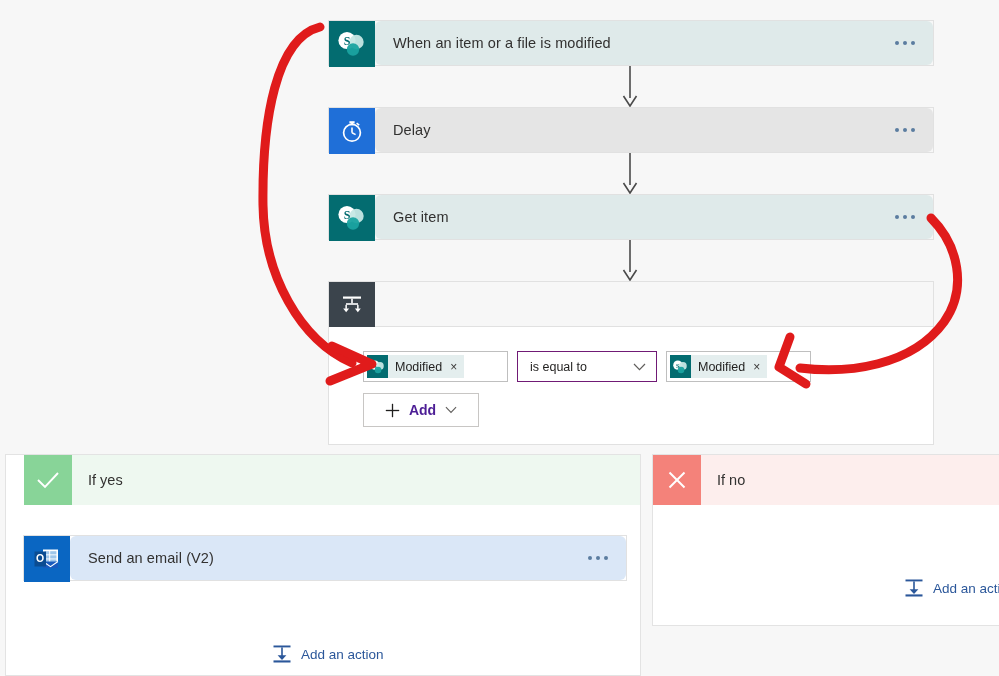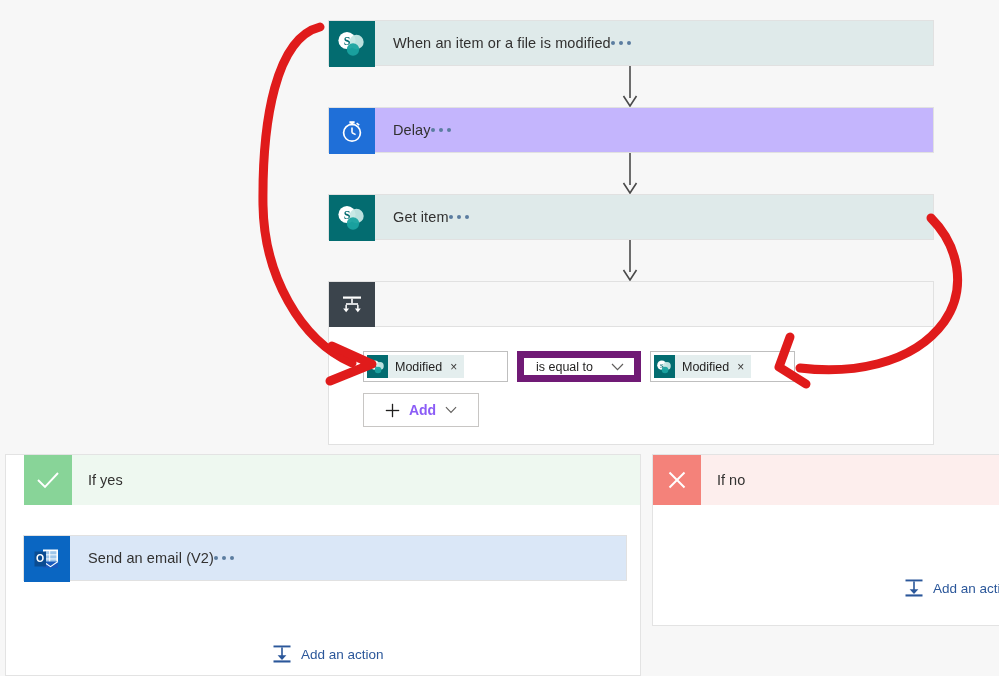--- a/index.html
+++ b/index.html
@@ -20,38 +20,39 @@
     border: 1px solid #e1e1e1;
   }
   .card-icon {
     width: 46px; height: 46px;
     flex: 0 0 46px;
     display: flex; align-items: center; justify-content: center;
   }
   .card-body {
     flex: 1 1 auto;
     display: flex; align-items: center;
-    justify-content: flex-start;
+    justify-content: space-between;
     padding: 0 16px 0 18px;
+    border-radius: 6px;
   }
   .card-title {
     font-size: 14.5px;
     color: #323130;
     letter-spacing: .1px;
   }
   .ellipsis { display: flex; gap: 4px; align-items: center; padding-right: 2px; }
   .ellipsis i {
     width: 4px; height: 4px; border-radius: 50%;
     background: #5b7da0; display: block;
   }
 
   
   .c-sharepoint .card-body { background: #dfeaea; }
   .c-sharepoint .card-icon { background: #036c70; }
-  .c-delay .card-body { background: #c4b5fd; }
+  .c-delay .card-body { background: #e5e5e5; }
   .c-delay .card-icon { background: #1f6fd8; }
   .c-condition .card-body { background: #e1e1e1; }
   .c-condition .card-icon { background: #3b444c; }
   .c-outlook .card-body { background: #dae7f7; }
   .c-outlook .card-icon { background: #0a66c2; }
 
   
   .connector { position: absolute; width: 20px; }
 
   
@@ -84,34 +85,34 @@
     width: 21px; height: 23px; flex: 0 0 21px;
     background: #036c70;
     display: flex; align-items: center; justify-content: center;
   }
   .token-label { font-size: 12.5px; color: #201f1e; }
   .token-x {
     font-size: 12px; color: #3b3a39; cursor: pointer;
     line-height: 1; padding-left: 1px;
   }
   .op-select {
-    width: 124px; height: 31px;
-    background: #fff; border: 7px solid #701a75;
+    width: 140px; height: 31px;
+    background: #fff; border: 1px solid #701a75;
     display: flex; align-items: center; justify-content: space-between;
     padding: 0 10px 0 12px;
   }
   .op-label { font-size: 12.5px; color: #201f1e; }
   .add-btn {
     position: absolute; left: 34px; top: 66px;
     width: 116px; height: 34px;
     background: #fff; border: 1px solid #c8c6c4;
     display: flex; align-items: center; justify-content: center;
     gap: 9px;
   }
-  .add-btn .lbl { font-size: 14px; color: #8b5cf6; font-weight: bold; }
+  .add-btn .lbl { font-size: 14px; color: #4c1d95; font-weight: bold; }
 
   
   .branch {
     position: absolute;
     background: #fff;
     border: 1px solid #e3e3e3;
   }
   .branch-head { display: flex; align-items: stretch; height: 50px; }
   .branch-head-icon {
     width: 48px; flex: 0 0 48px;

